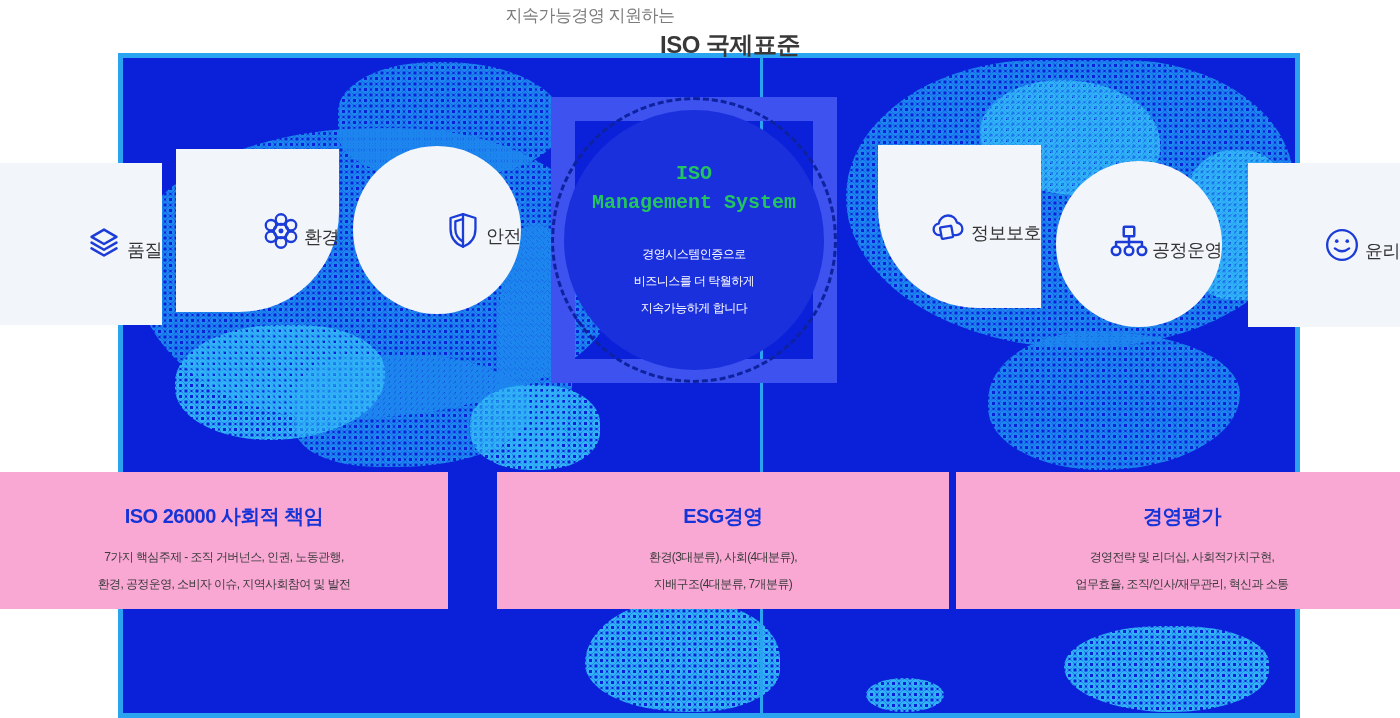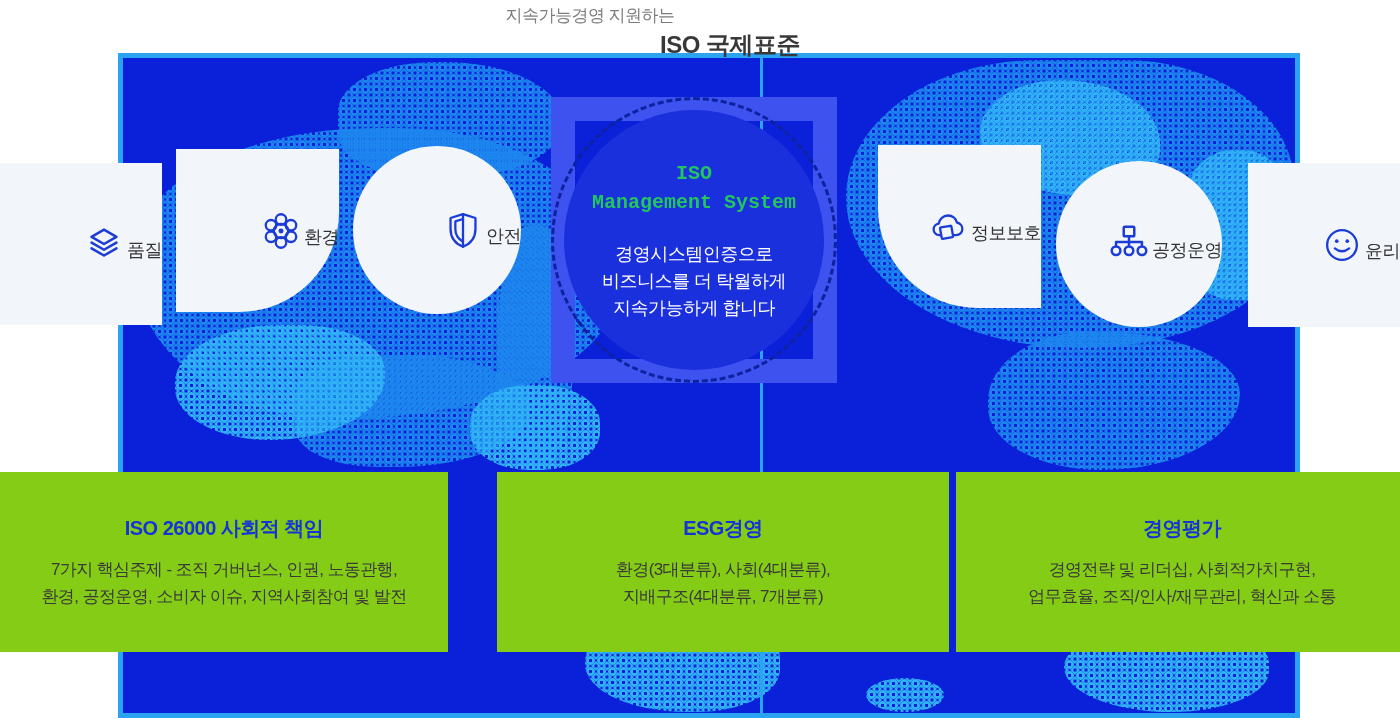--- a/index.html
+++ b/index.html
@@ -47,43 +47,43 @@
   
   .csq   { position:absolute; left:551px; top:97px; width:286px; height:286px;
            border:24px solid #3d52ef; z-index:2; }
   .cring { position:absolute; left:551px; top:97px; width:286px; height:286px;
            border:3px dashed #0e22a0; border-radius:50%; z-index:2; }
   .ccirc { position:absolute; left:564px; top:110px; width:260px; height:260px;
            border-radius:50%; background:#1b30dd; z-index:2;
            display:flex; flex-direction:column; align-items:center; justify-content:center;
            text-align:center; padding:0 26px; }
   .ciso  { font-size:20px; line-height:29px; font-weight:600; color:#22c55e;font-family:Liberation Mono, monospace; }
-  .cdesc { margin-top:24px; font-size:18px; line-height:27px; color:#ffffff;
+  .cdesc { margin-top:24px; font-size:12px; line-height:27px; color:#ffffff;
            white-space:pre-line; letter-spacing:-0.5px; }
 
   
   .card { position:absolute; background:#f2f5fa; z-index:3;
           display:flex; align-items:center; justify-content:flex-end; }
   .card .lbl { margin-top:12px; font-size:18px; color:#333333; letter-spacing:-0.5px; }
   .card svg { display:block; }
   .c-quality   { left:0;      top:163px; width:162px; height:162px; }
   .c-env       { left:176px;  top:149px; width:163px; height:163px; border-radius:0 0 100px 0;padding-left:8px; }
   .c-safety    { left:353px;  top:146px; width:168px; height:168px; border-radius:50%; }
   .c-infosec   { left:878px;  top:145px; width:163px; height:163px; border-radius:0 0 0 100px; }
   .c-community { left:1056px; top:161px; width:166px; height:166px; border-radius:50%; }
   .c-ethics    { left:1248px; top:163px; width:152px; height:164px;font-family:Liberation Serif, serif; }
 
   
-  .bcard { position:absolute; top:472px; height:180px; background:#84cc16; z-index:3;
-           text-align:center; padding-top:43px; }
+  .bcard { position:absolute; top:472px; height:137px; background:#f9a8d4; z-index:3;
+           text-align:center; padding-top:31px; }
   .bc1 { left:0;     width:448px; }
   .bc2 { left:473px; width:452px;margin-left:24px; }
   .bc3 { left:956px; width:452px; }
   .bcard .btitle { font-size:20px; font-weight:700; color:#1434d8; letter-spacing:-0.5px; }
-  .bcard .bbody  { margin-top:14px; font-size:17px; line-height:27px; color:#3a3a3a;
+  .bcard .bbody  { margin-top:14px; font-size:12px; line-height:27px; color:#3a3a3a;
                    white-space:pre-line; letter-spacing:-0.6px; }
 </style>
 </head>
 <body>
 
 <div class="stage">
 
   <div class="hdr-sub">지속가능경영 지원하는</div>
   <div class="hdr-title">ISO 국제표준</div>
 

